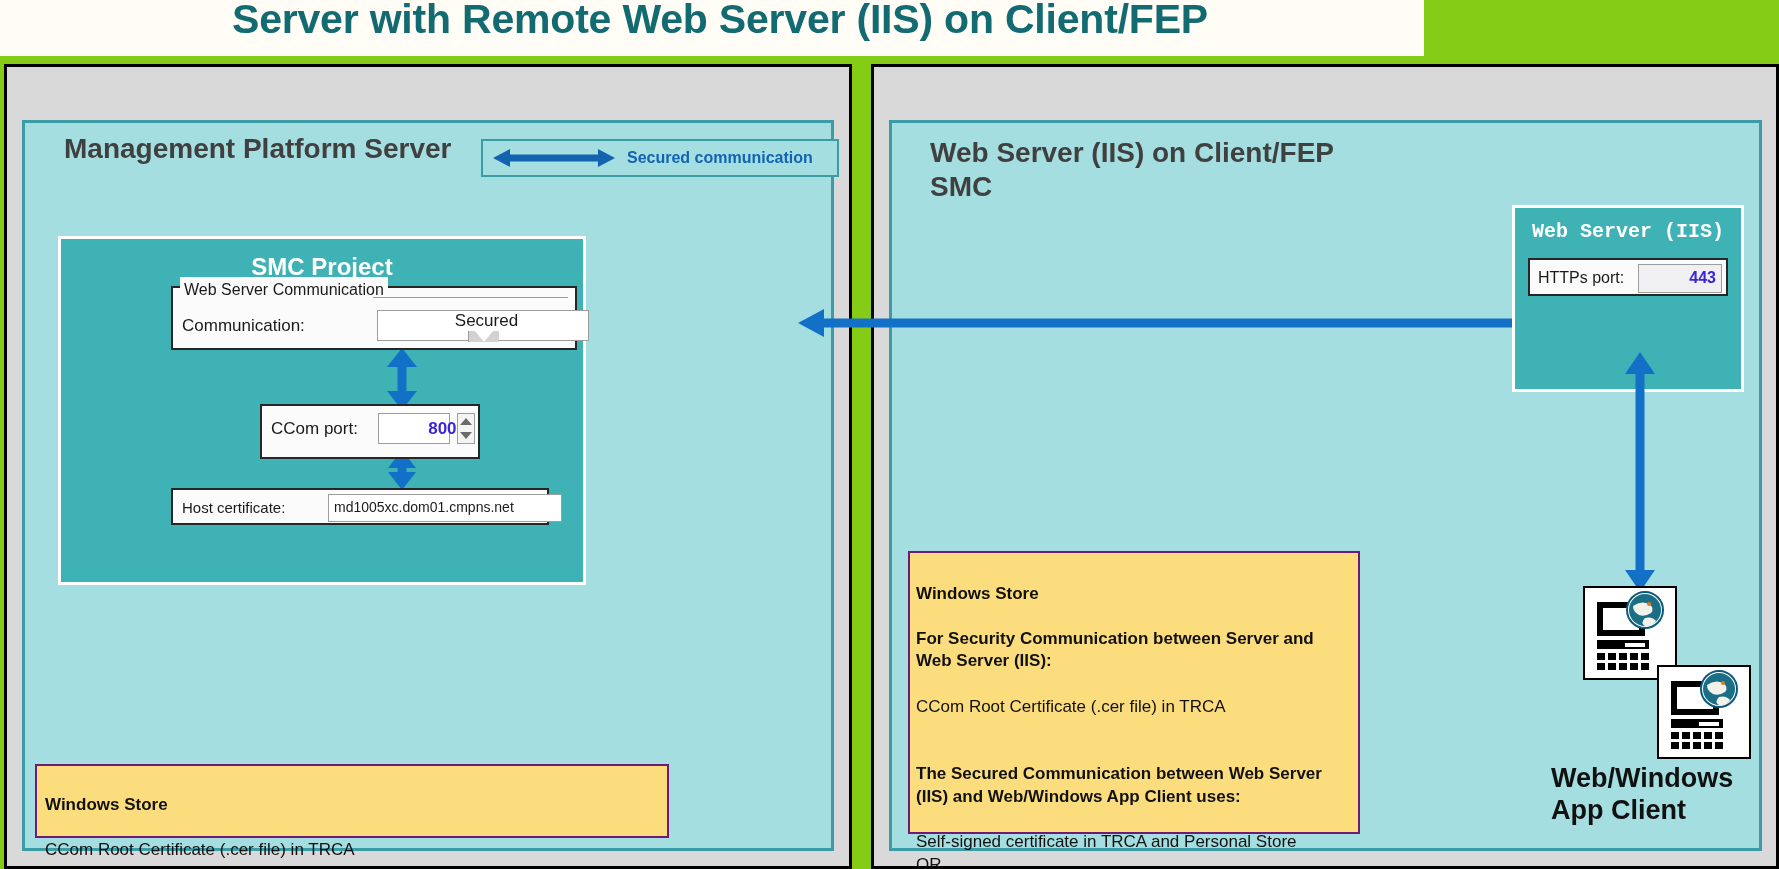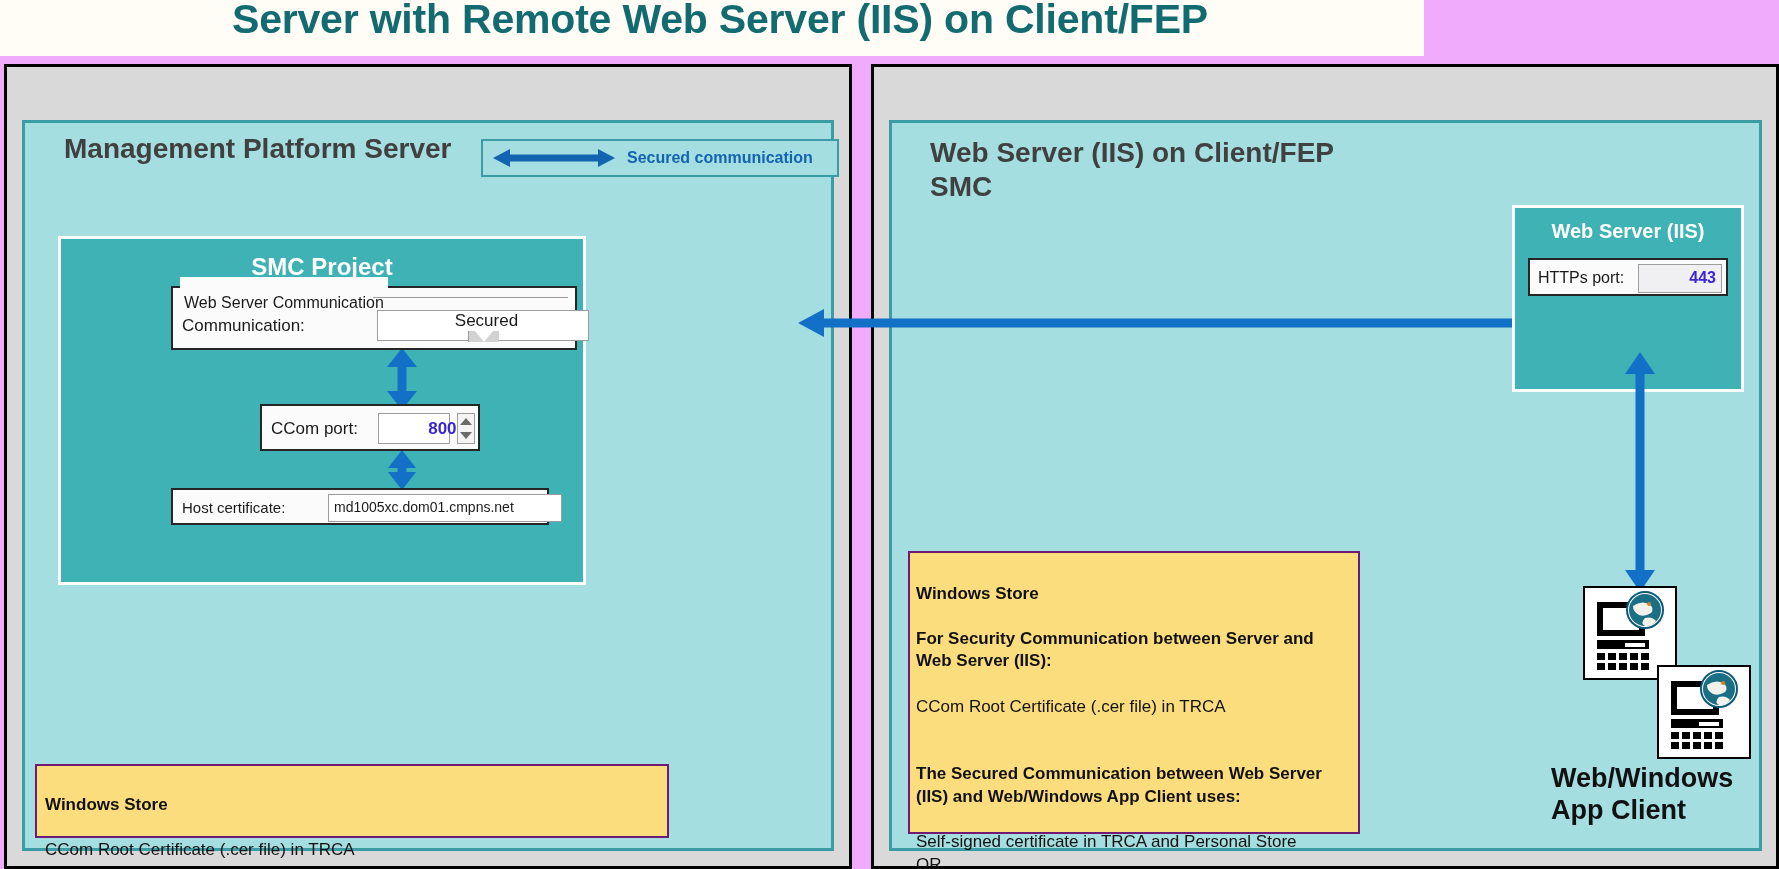--- a/index.html
+++ b/index.html
@@ -7,21 +7,21 @@
     padding: 0;
     background: #ffffff;
   }
   body {
     font-family: "Liberation Sans", sans-serif;
   }
   #canvas {
     position: relative;
     width: 1779px;
     height: 869px;
-    background: #f0abfc;
+    background: #84cc16;
     overflow: hidden;
   }
 
   
   .title {
     position: absolute;
     left: 0;
     top: -4px;
     width: 1440px;
     text-align: center;
@@ -118,21 +118,21 @@
   }
 
   #ws-comm-group {
     left: 171px; top: 286px;
     width: 406px; height: 64px;
   }
   #ws-comm-legend {
     position: absolute;
     left: 7px; top: -11px;
     background: #fbfbfb;
-    padding: 17px 4px;
+    padding: 4px 4px;
     font-size: 16px;
     color: #1a1a1a;
     white-space: nowrap;
   }
   #ws-comm-rule {
     position: absolute;
     left: 200px; top: 9px;
     right: 7px;
     height: 1px;
     background: #9a9a9a;
@@ -174,21 +174,21 @@
   .tri-down {
     width: 0; height: 0;
     border-left: 9px solid transparent;
     border-right: 9px solid transparent;
     border-top: 11px solid #ffffff;
   }
 
   
   #ccom-box {
     left: 260px; top: 404px;
-    width: 220px; height: 47px;
+    width: 220px; height: 55px;
   }
   #ccom-label {
     position: absolute;
     left: 9px; top: 13px;
     font-size: 17px;
     color: #1a1a1a;
     white-space: nowrap;
   }
   #ccom-input {
     position: absolute;
@@ -270,20 +270,21 @@
     box-sizing: border-box;
   }
   #iis-title {
     position: absolute;
     left: 0; top: 12px;
     width: 100%;
     text-align: center;
     font-size: 20px;
     font-weight: bold;
     color: #ffffff;
+    font-family: Liberation Mono, monospace;
   }
   #https-box {
     left: 1528px; top: 258px;
     width: 200px; height: 38px;
   }
   #https-label {
     position: absolute;
     left: 8px; top: 9px;
     font-size: 16px;
     color: #1a1a1a;

